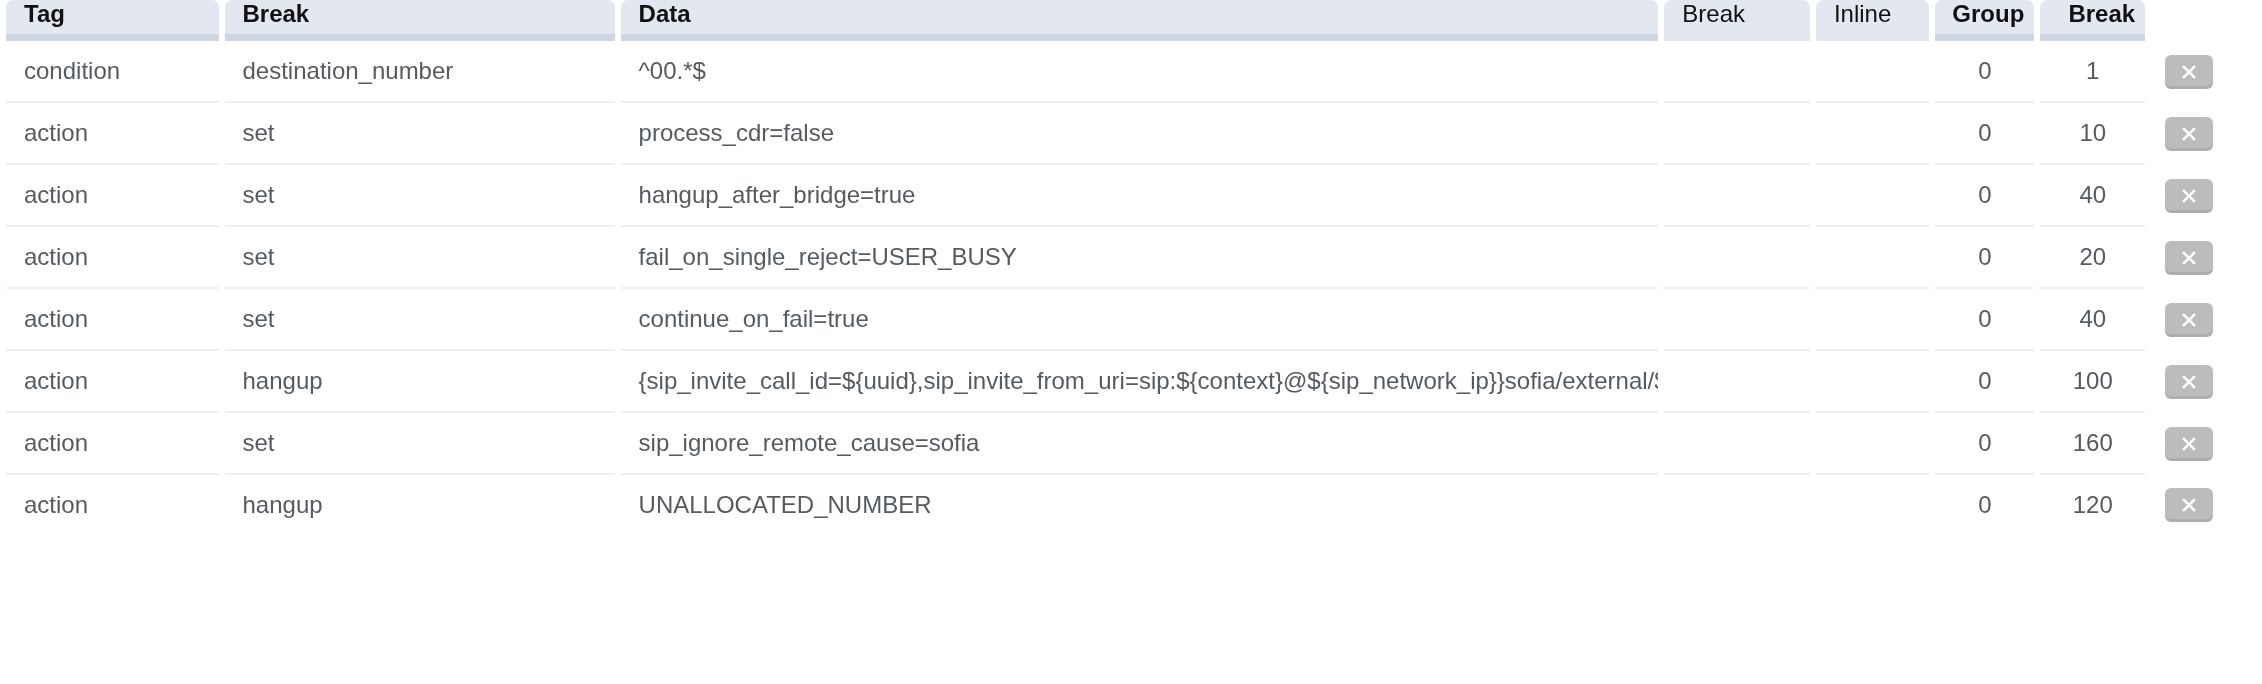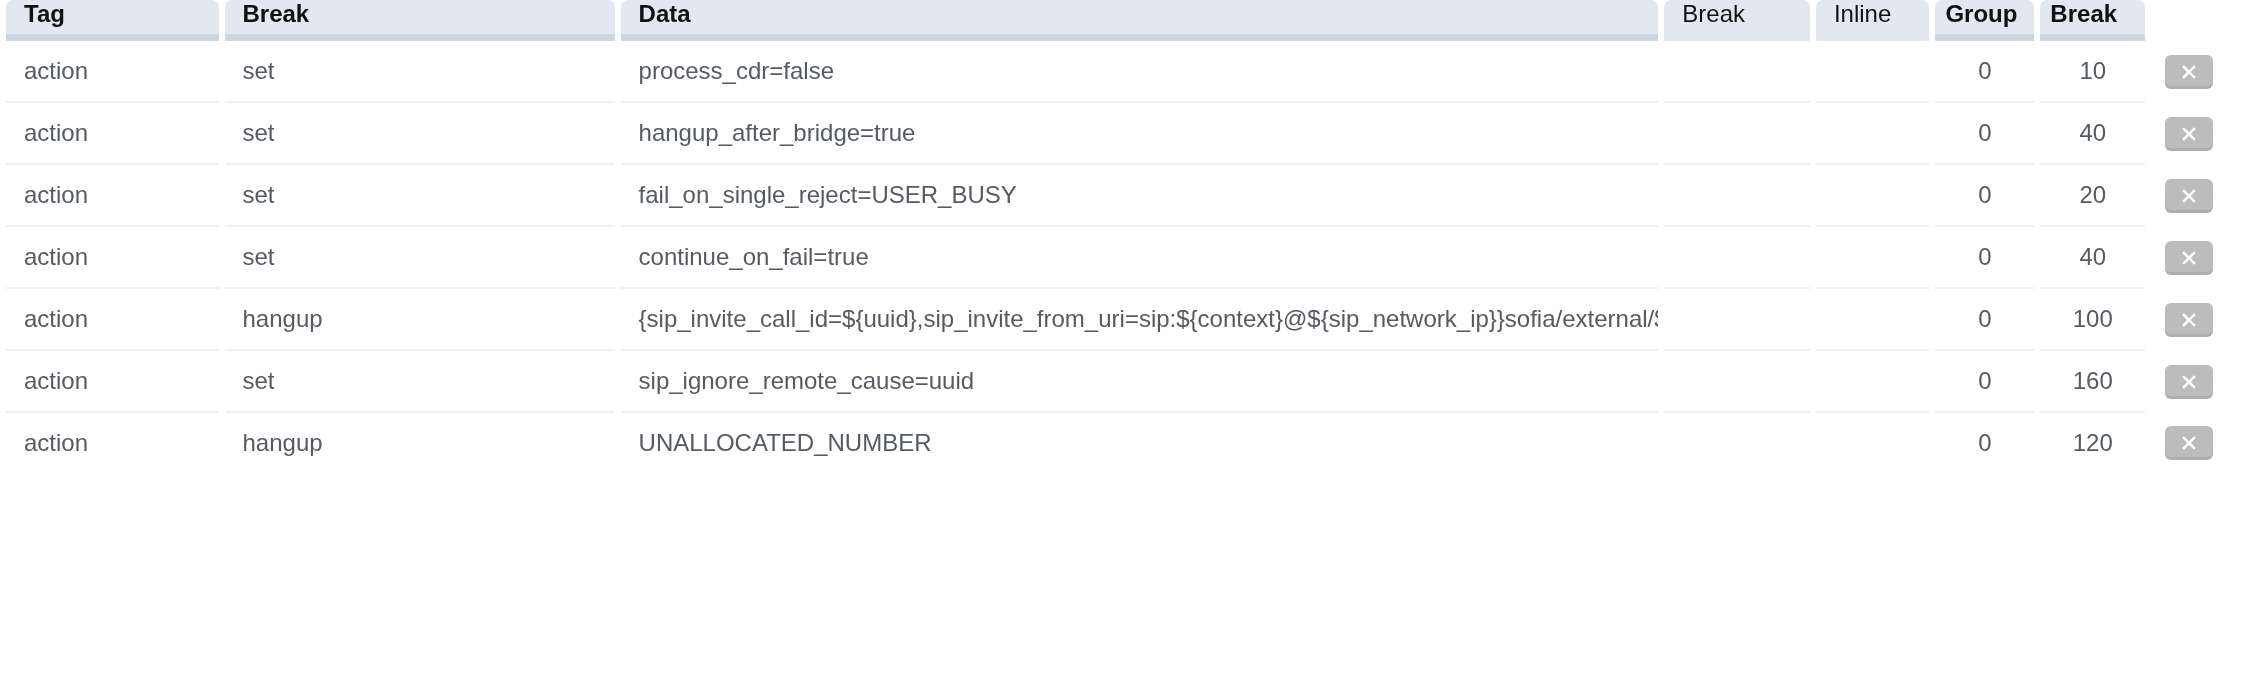--- a/index.html
+++ b/index.html
@@ -43,21 +43,21 @@
     vertical-align: middle;
     white-space: nowrap;
     height: 32px;
     box-sizing: border-box;
   }
   thead th.plain {
     font-weight: normal;
     box-shadow: none;
   }
   thead th.num {
-    text-align: left;
+    text-align: right;
     padding-left: 10px;
     padding-right: 10px;
   }
   thead th.spacer {
     background: transparent;
     box-shadow: none;
     border-radius: 0;
   }
 
   
@@ -146,20 +146,32 @@
         <th>Data</th>
         <th class="plain">Break</th>
         <th class="plain">Inline</th>
         <th class="num">Group</th>
         <th class="num">Break</th>
         <th class="spacer"></th>
       </tr>
     </thead>
     <tbody id="tbody">
         <tr>
+          <td>condition</td>
+          <td>destination_number</td>
+          <td>^00.*$</td>
+          <td></td>
+          <td></td>
+          <td class="num">0</td>
+          <td class="num">1</td>
+          <td class="act"><button class="del-btn" type="button"><svg width="18" height="18" viewBox="0 0 18 18">
+                <path d="M4.0 2.2 L9 7.2 L14.0 2.2 L15.8 4.0 L10.8 9 L15.8 14.0 L14.0 15.8 L9 10.8 L4.0 15.8 L2.2 14.0 L7.2 9 L2.2 4.0 Z" fill="#ffffff"></path>
+              </svg></button></td>
+        </tr>
+        <tr>
           <td>action</td>
           <td>set</td>
           <td>process_cdr=false</td>
           <td></td>
           <td></td>
           <td class="num">0</td>
           <td class="num">10</td>
           <td class="act"><button class="del-btn" type="button"><svg width="18" height="18" viewBox="0 0 18 18">
                 <path d="M4.0 2.2 L9 7.2 L14.0 2.2 L15.8 4.0 L10.8 9 L15.8 14.0 L14.0 15.8 L9 10.8 L4.0 15.8 L2.2 14.0 L7.2 9 L2.2 4.0 Z" fill="#ffffff"></path>
               </svg></button></td>
@@ -208,21 +220,21 @@
           <td></td>
           <td class="num">0</td>
           <td class="num">100</td>
           <td class="act"><button class="del-btn" type="button"><svg width="18" height="18" viewBox="0 0 18 18">
                 <path d="M4.0 2.2 L9 7.2 L14.0 2.2 L15.8 4.0 L10.8 9 L15.8 14.0 L14.0 15.8 L9 10.8 L4.0 15.8 L2.2 14.0 L7.2 9 L2.2 4.0 Z" fill="#ffffff"></path>
               </svg></button></td>
         </tr>
         <tr>
           <td>action</td>
           <td>set</td>
-          <td>sip_ignore_remote_cause=uuid</td>
+          <td>sip_ignore_remote_cause=sofia</td>
           <td></td>
           <td></td>
           <td class="num">0</td>
           <td class="num">160</td>
           <td class="act"><button class="del-btn" type="button"><svg width="18" height="18" viewBox="0 0 18 18">
                 <path d="M4.0 2.2 L9 7.2 L14.0 2.2 L15.8 4.0 L10.8 9 L15.8 14.0 L14.0 15.8 L9 10.8 L4.0 15.8 L2.2 14.0 L7.2 9 L2.2 4.0 Z" fill="#ffffff"></path>
               </svg></button></td>
         </tr>
         <tr>
           <td>action</td>

